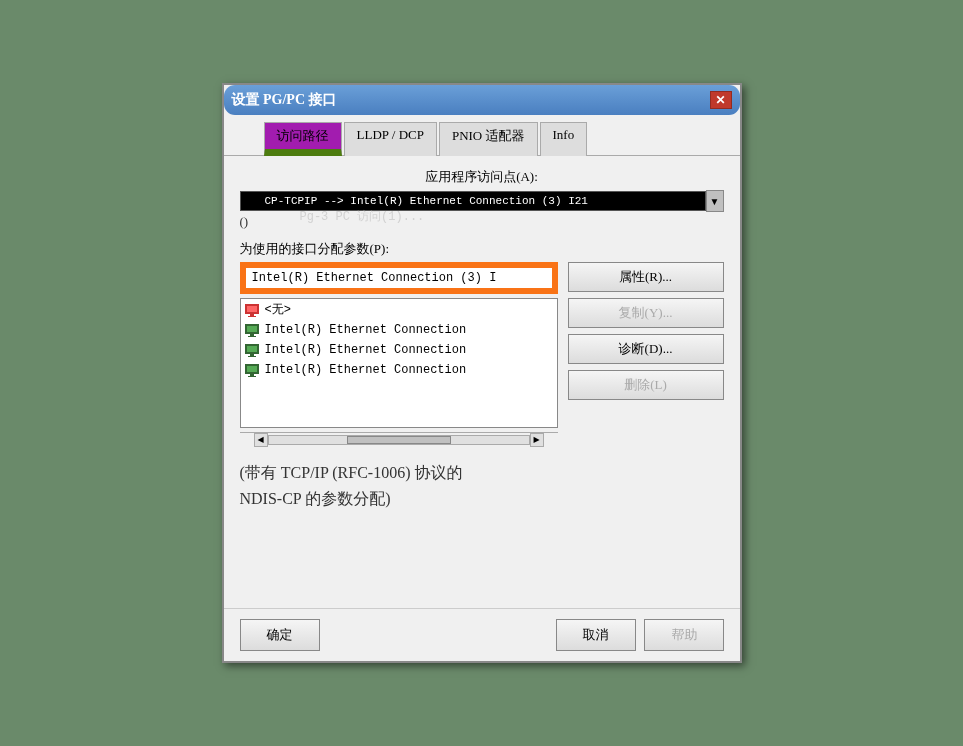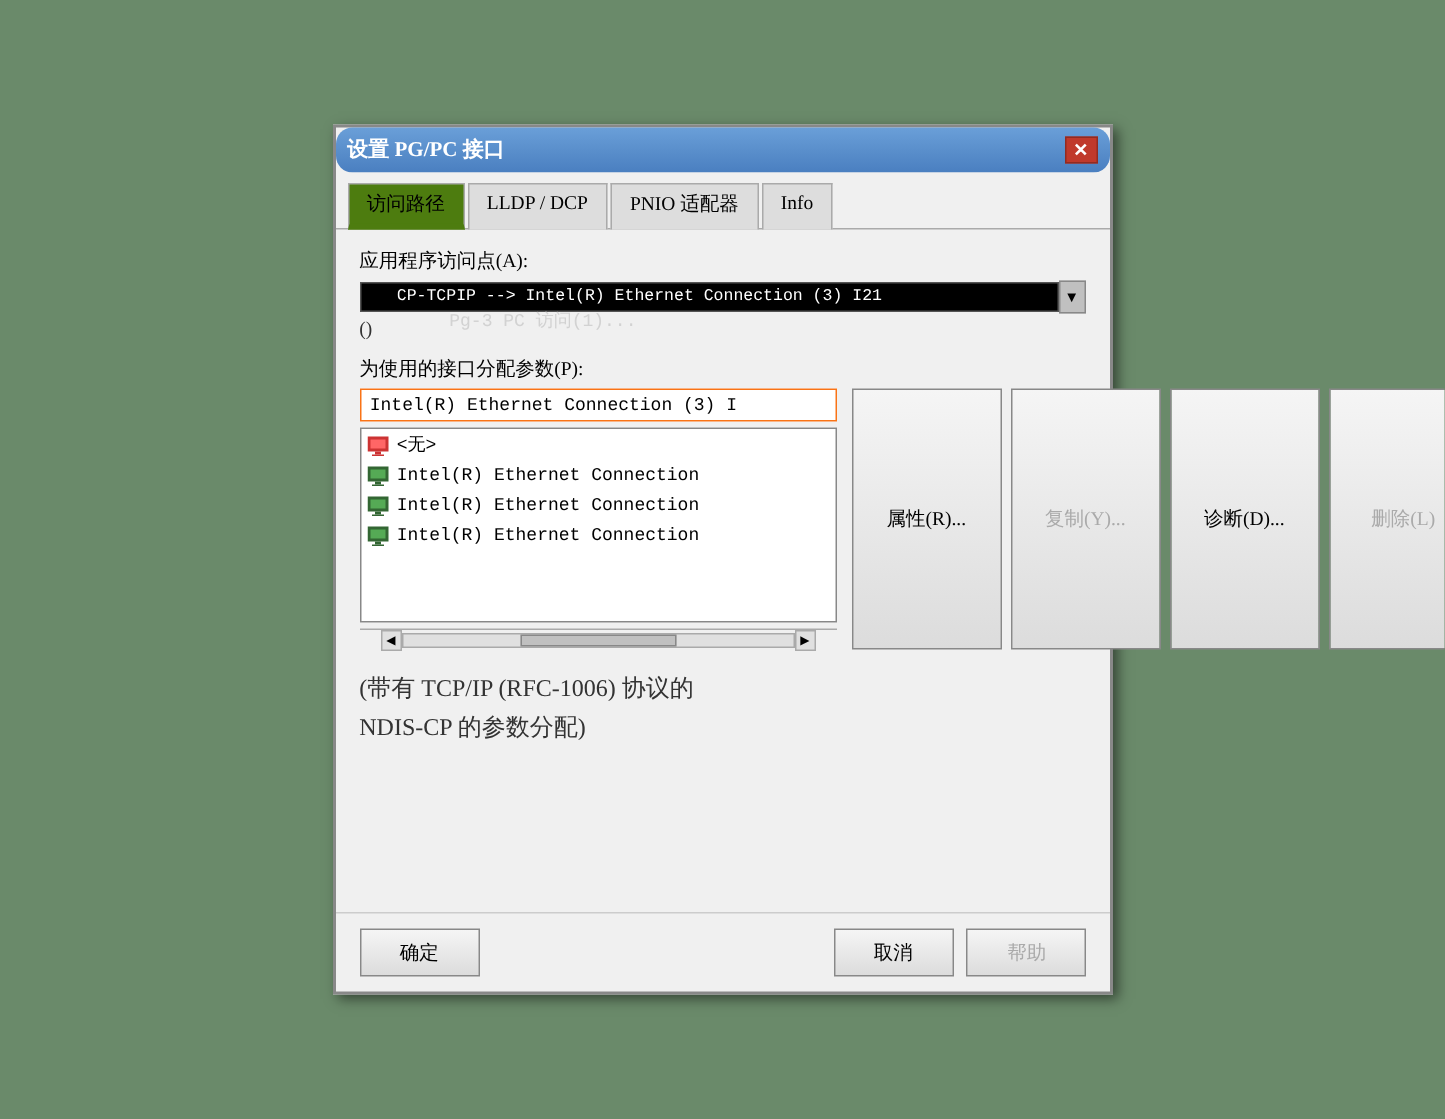--- a/index.html
+++ b/index.html
@@ -60,34 +60,36 @@
       padding: 4px 12px;
       border: 1px solid #aaa;
       border-bottom: none;
       background: #ddd;
       cursor: pointer;
       font-size: 13px;
       position: relative;
       top: 1px;
     }
     .tab.active {
-      background: #4d7c0f;
-      border-bottom: 4px solid #4d7c0f;
+      background: #a21caf;
+      border-bottom: 7px solid #4d7c0f;
       z-index: 1;
+      margin-left: 32px;
     }
     .content {
       padding: 12px 16px;
       flex: 1;
       display: flex;
       flex-direction: column;
       gap: 10px;
     }
     .section-label {
       font-size: 13px;
       margin-bottom: 4px;
+      text-align: center;
     }
     .dropdown-row {
       display: flex;
       align-items: center;
     }
     .dropdown {
       flex: 1;
       background: #000000;
       color: white;
       border: 1px solid #555;
@@ -123,26 +125,26 @@
       gap: 10px;
     }
     .interface-left {
       flex: 1;
       display: flex;
       flex-direction: column;
       gap: 4px;
     }
     .interface-right {
       display: flex;
-      flex-direction: row;
+      flex-direction: column;
       gap: 6px;
       width: 156px;
     }
     .interface-display {
-      border: 1px solid #f97316;
+      border: 6px solid #f97316;
       background: white;
       padding: 3px 6px;
       font-size: 12px;
       font-family: "Courier New", monospace;
       white-space: nowrap;
       overflow: hidden;
     }
     .list-box {
       border: 1px solid #888;
       background: white;

